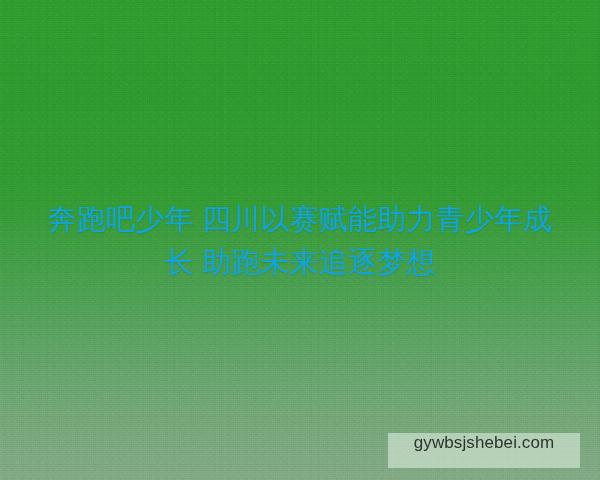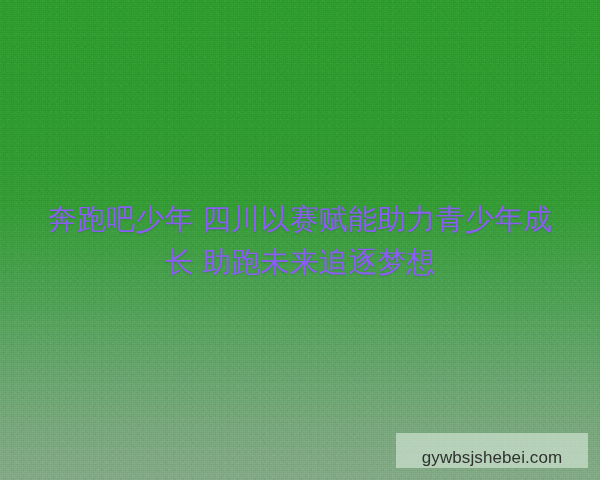--- a/index.html
+++ b/index.html
@@ -64,39 +64,39 @@
     background-size: 7px 7px, 9px 9px, 11px 11px, 6px 6px, 13px 13px, 8px 8px;
   }
 
   
   #headline {
     position: absolute;
     left: 34px;
     right: 34px;
     top: 198px;
     text-align: center;
-    color: #8b5cf6;
+    color: #0ea5e9;
     font-size: 29px;
     line-height: 43px;
     font-weight: 400;
     letter-spacing: .2px;
     text-shadow: 0 1px 2px rgba(0,0,0,.12);
     white-space: pre-wrap;
   }
 
   
   #watermark-box {
     position: absolute;
-    left: 396px;
+    left: 388px;
     top: 433px;
     width: 192px;
     height: 35px;
     background: rgba(226, 241, 228, 0.56);
     display: flex;
-    align-items: flex-end;
+    align-items: flex-start;
     justify-content: center;
   }
   #watermark-text {
     color: #2f3330;
     font-size: 17px;
     font-weight: 400;
     letter-spacing: .1px;
     font-family: "Liberation Sans", "DejaVu Sans", sans-serif;
   }
 </style>

